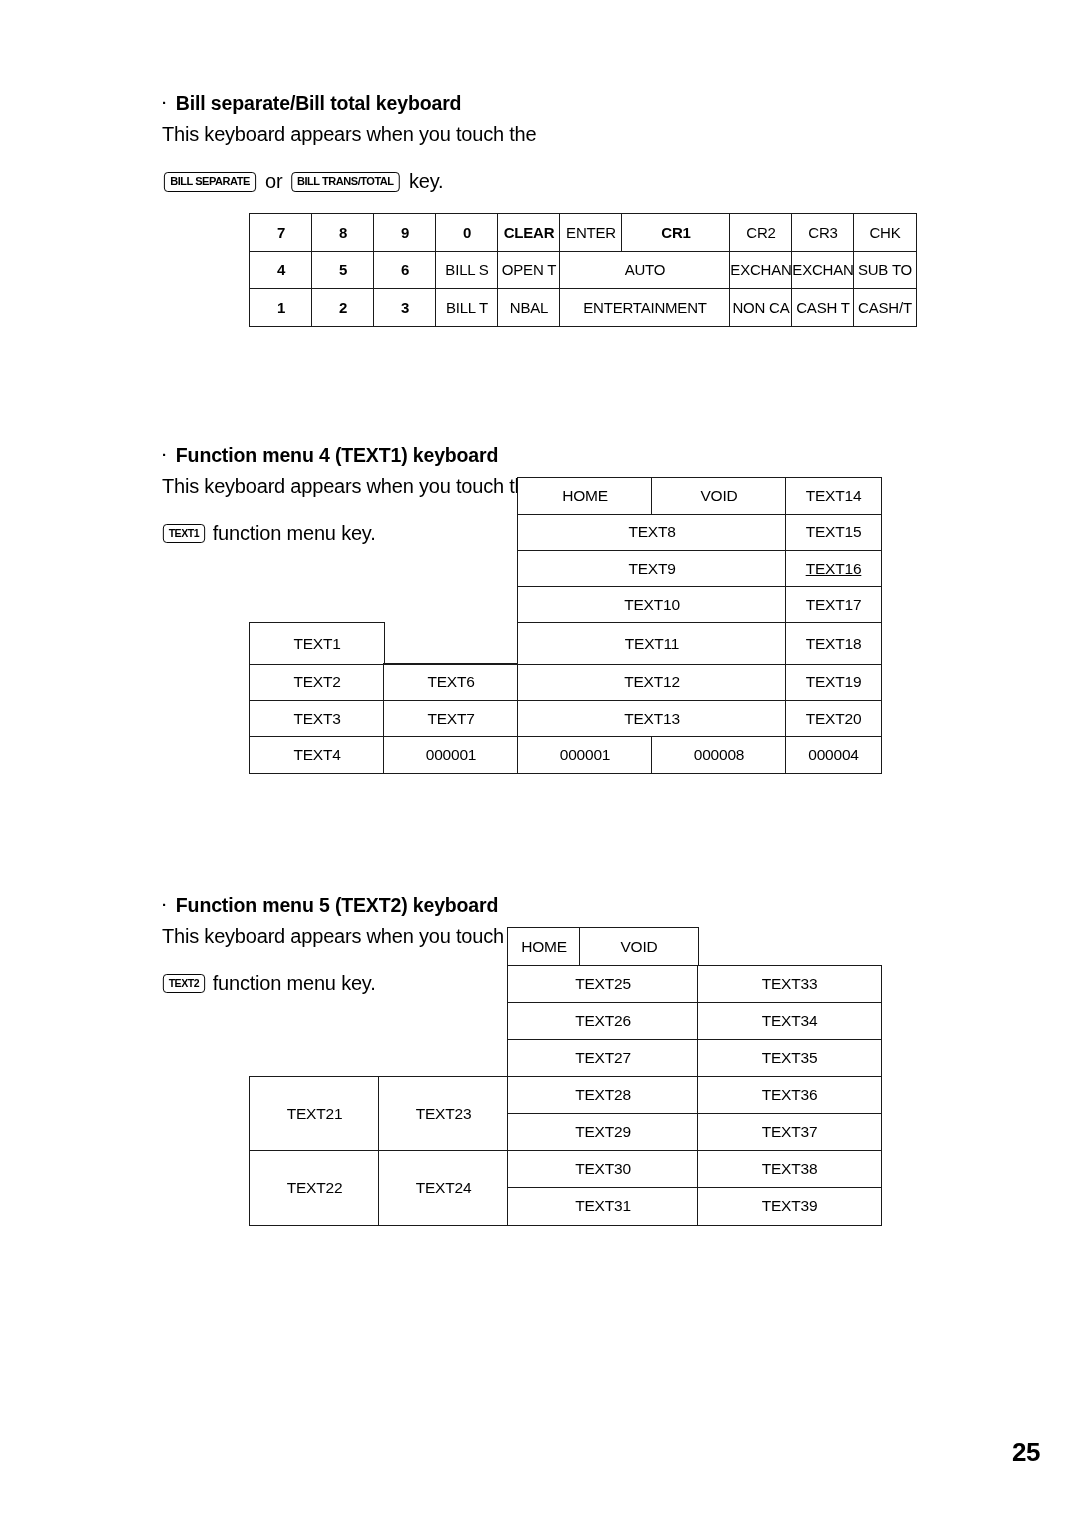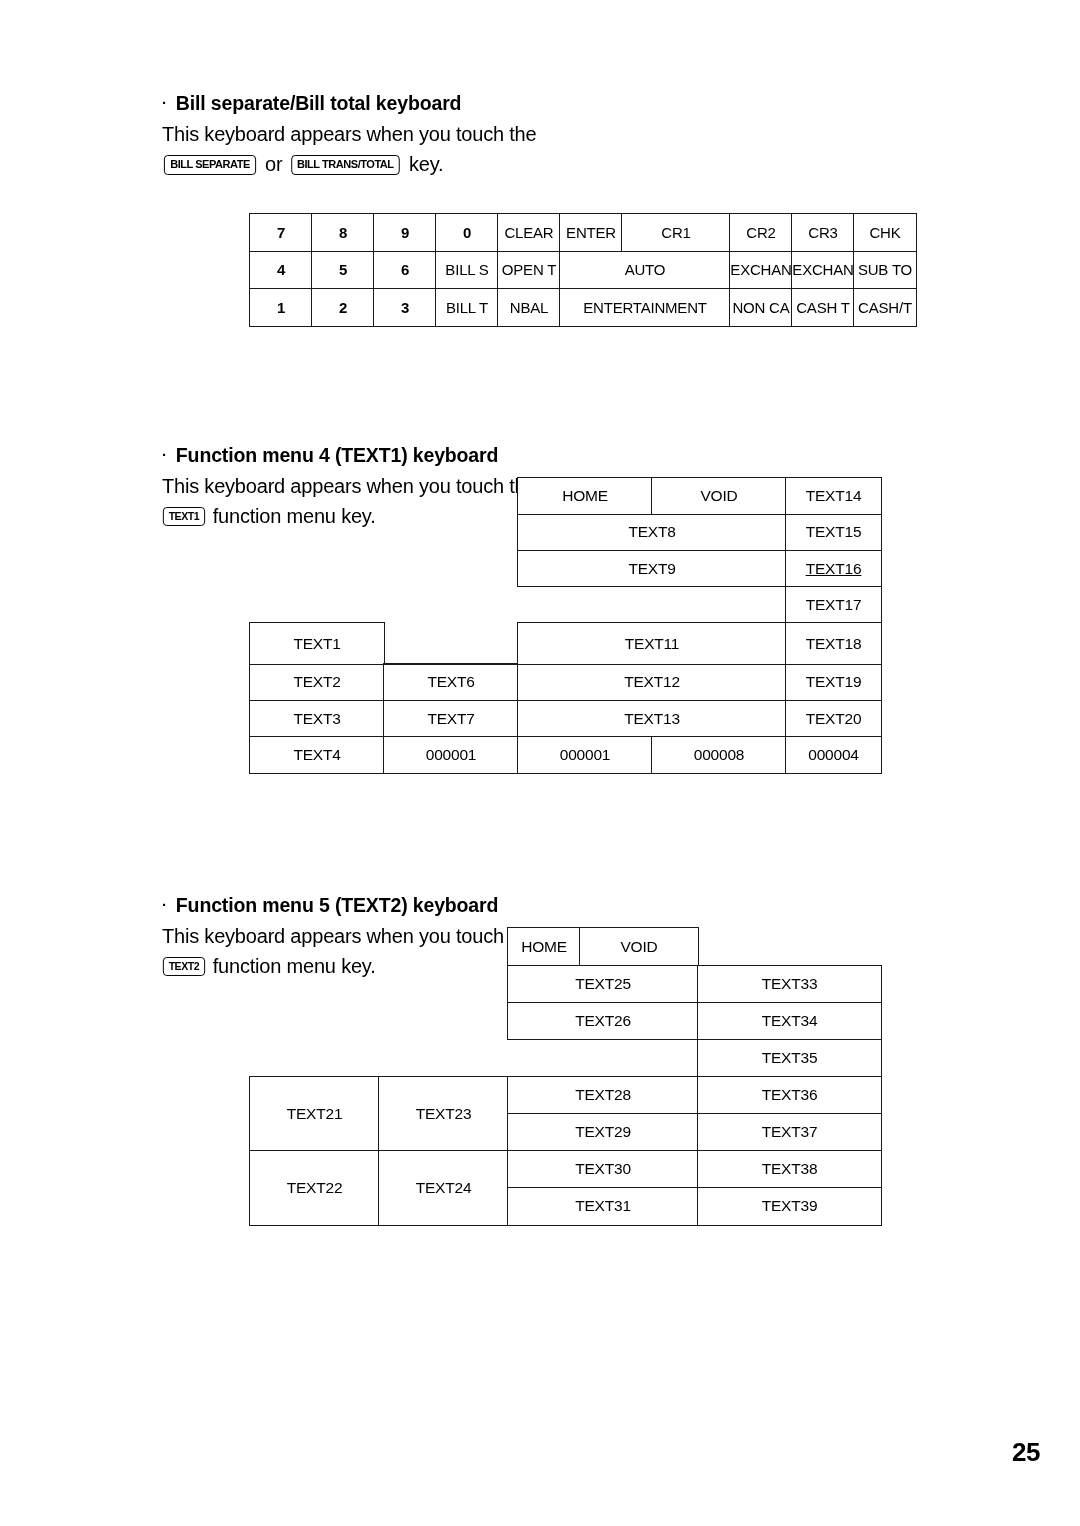--- a/index.html
+++ b/index.html
@@ -40,21 +40,21 @@
     margin-top: 5px;
     font-size: 20px;
     line-height: 29px;
     letter-spacing: -0.2px;
     white-space: nowrap;
   }
   .line2 {
     display: flex;
     align-items: center;
     gap: 7px;
-    margin-top: 1px;
+    margin-top: 18px;
   }
 
   
   .keycap {
     display: inline-flex;
     align-items: center;
     justify-content: center;
     border: 1.6px solid #000;
     border-radius: 4px;
     background: #fff;
@@ -157,23 +157,23 @@
       <span>key.</span>
     </div>
   </div>
 </div>
 
 <div class="kb" id="kb-bill">
     <div class="cell num" style="grid-area: 1 / 1 / span 1 / span 1;">7</div>
     <div class="cell num" style="grid-area: 1 / 2 / span 1 / span 1;">8</div>
     <div class="cell num" style="grid-area: 1 / 3 / span 1 / span 1;">9</div>
     <div class="cell num" style="grid-area: 1 / 4 / span 1 / span 1;">0</div>
-    <div class="cell" style="grid-area: 1 / 5 / span 1 / span 1;">CLEAR</div>
+    <div class="cell" style="grid-area: 1 / 5 / span 1 / span 1; font-weight: bold;">CLEAR</div>
     <div class="cell" style="grid-area: 1 / 6 / span 1 / span 1;">ENTER</div>
-    <div class="cell" style="grid-area: 1 / 7 / span 1 / span 1;">CR1</div>
+    <div class="cell" style="grid-area: 1 / 7 / span 1 / span 1; font-weight: bold;">CR1</div>
     <div class="cell" style="grid-area: 1 / 8 / span 1 / span 1;">CR2</div>
     <div class="cell" style="grid-area: 1 / 9 / span 1 / span 1;">CR3</div>
     <div class="cell" style="grid-area: 1 / 10 / span 1 / span 1;">CHK</div>
     <div class="cell num" style="grid-area: 2 / 1 / span 1 / span 1;">4</div>
     <div class="cell num" style="grid-area: 2 / 2 / span 1 / span 1;">5</div>
     <div class="cell num" style="grid-area: 2 / 3 / span 1 / span 1;">6</div>
     <div class="cell" style="grid-area: 2 / 4 / span 1 / span 1;">BILL S</div>
     <div class="cell" style="grid-area: 2 / 5 / span 1 / span 1;">OPEN T</div>
     <div class="cell" style="grid-area: 2 / 6 / span 1 / span 2;">AUTO</div>
     <div class="cell" style="grid-area: 2 / 8 / span 1 / span 1;">EXCHAN</div>
@@ -206,20 +206,21 @@
 
 <div class="kb" id="kb-text1">
     <div class="cell blank" style="grid-area: 1 / 1 / span 4 / span 2;"></div>
     <div class="cell" style="grid-area: 1 / 3 / span 1 / span 1;">HOME</div>
     <div class="cell" style="grid-area: 1 / 4 / span 1 / span 1;">VOID</div>
     <div class="cell" style="grid-area: 1 / 5 / span 1 / span 1;">TEXT14</div>
     <div class="cell" style="grid-area: 2 / 3 / span 1 / span 2;">TEXT8</div>
     <div class="cell" style="grid-area: 2 / 5 / span 1 / span 1;">TEXT15</div>
     <div class="cell" style="grid-area: 3 / 3 / span 1 / span 2;">TEXT9</div>
     <div class="cell" style="grid-area: 3 / 5 / span 1 / span 1; text-decoration: underline;">TEXT16</div>
+    <div class="cell" style="grid-area: 4 / 3 / span 1 / span 2;">TEXT10</div>
     <div class="cell" style="grid-area: 4 / 5 / span 1 / span 1;">TEXT17</div>
     <div class="cell" style="grid-area: 5 / 1 / span 1 / span 1;">TEXT1</div>
     <div class="cell" style="grid-area: 5 / 2 / span 1 / span 1; margin-top: 40px;">TEXT5</div>
     <div class="cell" style="grid-area: 5 / 3 / span 1 / span 2;">TEXT11</div>
     <div class="cell" style="grid-area: 5 / 5 / span 1 / span 1;">TEXT18</div>
     <div class="cell" style="grid-area: 6 / 1 / span 1 / span 1;">TEXT2</div>
     <div class="cell" style="grid-area: 6 / 2 / span 1 / span 1;">TEXT6</div>
     <div class="cell" style="grid-area: 6 / 3 / span 1 / span 2;">TEXT12</div>
     <div class="cell" style="grid-area: 6 / 5 / span 1 / span 1;">TEXT19</div>
     <div class="cell" style="grid-area: 7 / 1 / span 1 / span 1;">TEXT3</div>
@@ -248,20 +249,21 @@
 </div>
 
 <div class="kb" id="kb-text2">
     <div class="cell blank" style="grid-area: 1 / 1 / span 4 / span 2;"></div>
     <div class="cell" style="grid-area: 1 / 3 / span 1 / span 1;">HOME</div>
     <div class="cell" style="grid-area: 1 / 4 / span 1 / span 1;">VOID</div>
     <div class="cell" style="grid-area: 2 / 3 / span 1 / span 2;">TEXT25</div>
     <div class="cell" style="grid-area: 2 / 5 / span 1 / span 1;">TEXT33</div>
     <div class="cell" style="grid-area: 3 / 3 / span 1 / span 2;">TEXT26</div>
     <div class="cell" style="grid-area: 3 / 5 / span 1 / span 1;">TEXT34</div>
+    <div class="cell" style="grid-area: 4 / 3 / span 1 / span 2;">TEXT27</div>
     <div class="cell" style="grid-area: 4 / 5 / span 1 / span 1;">TEXT35</div>
     <div class="cell" style="grid-area: 5 / 1 / span 2 / span 1;">TEXT21</div>
     <div class="cell" style="grid-area: 5 / 2 / span 2 / span 1;">TEXT23</div>
     <div class="cell" style="grid-area: 5 / 3 / span 1 / span 2;">TEXT28</div>
     <div class="cell" style="grid-area: 5 / 5 / span 1 / span 1;">TEXT36</div>
     <div class="cell" style="grid-area: 6 / 3 / span 1 / span 2;">TEXT29</div>
     <div class="cell" style="grid-area: 6 / 5 / span 1 / span 1;">TEXT37</div>
     <div class="cell" style="grid-area: 7 / 1 / span 2 / span 1;">TEXT22</div>
     <div class="cell" style="grid-area: 7 / 2 / span 2 / span 1;">TEXT24</div>
     <div class="cell" style="grid-area: 7 / 3 / span 1 / span 2;">TEXT30</div>

